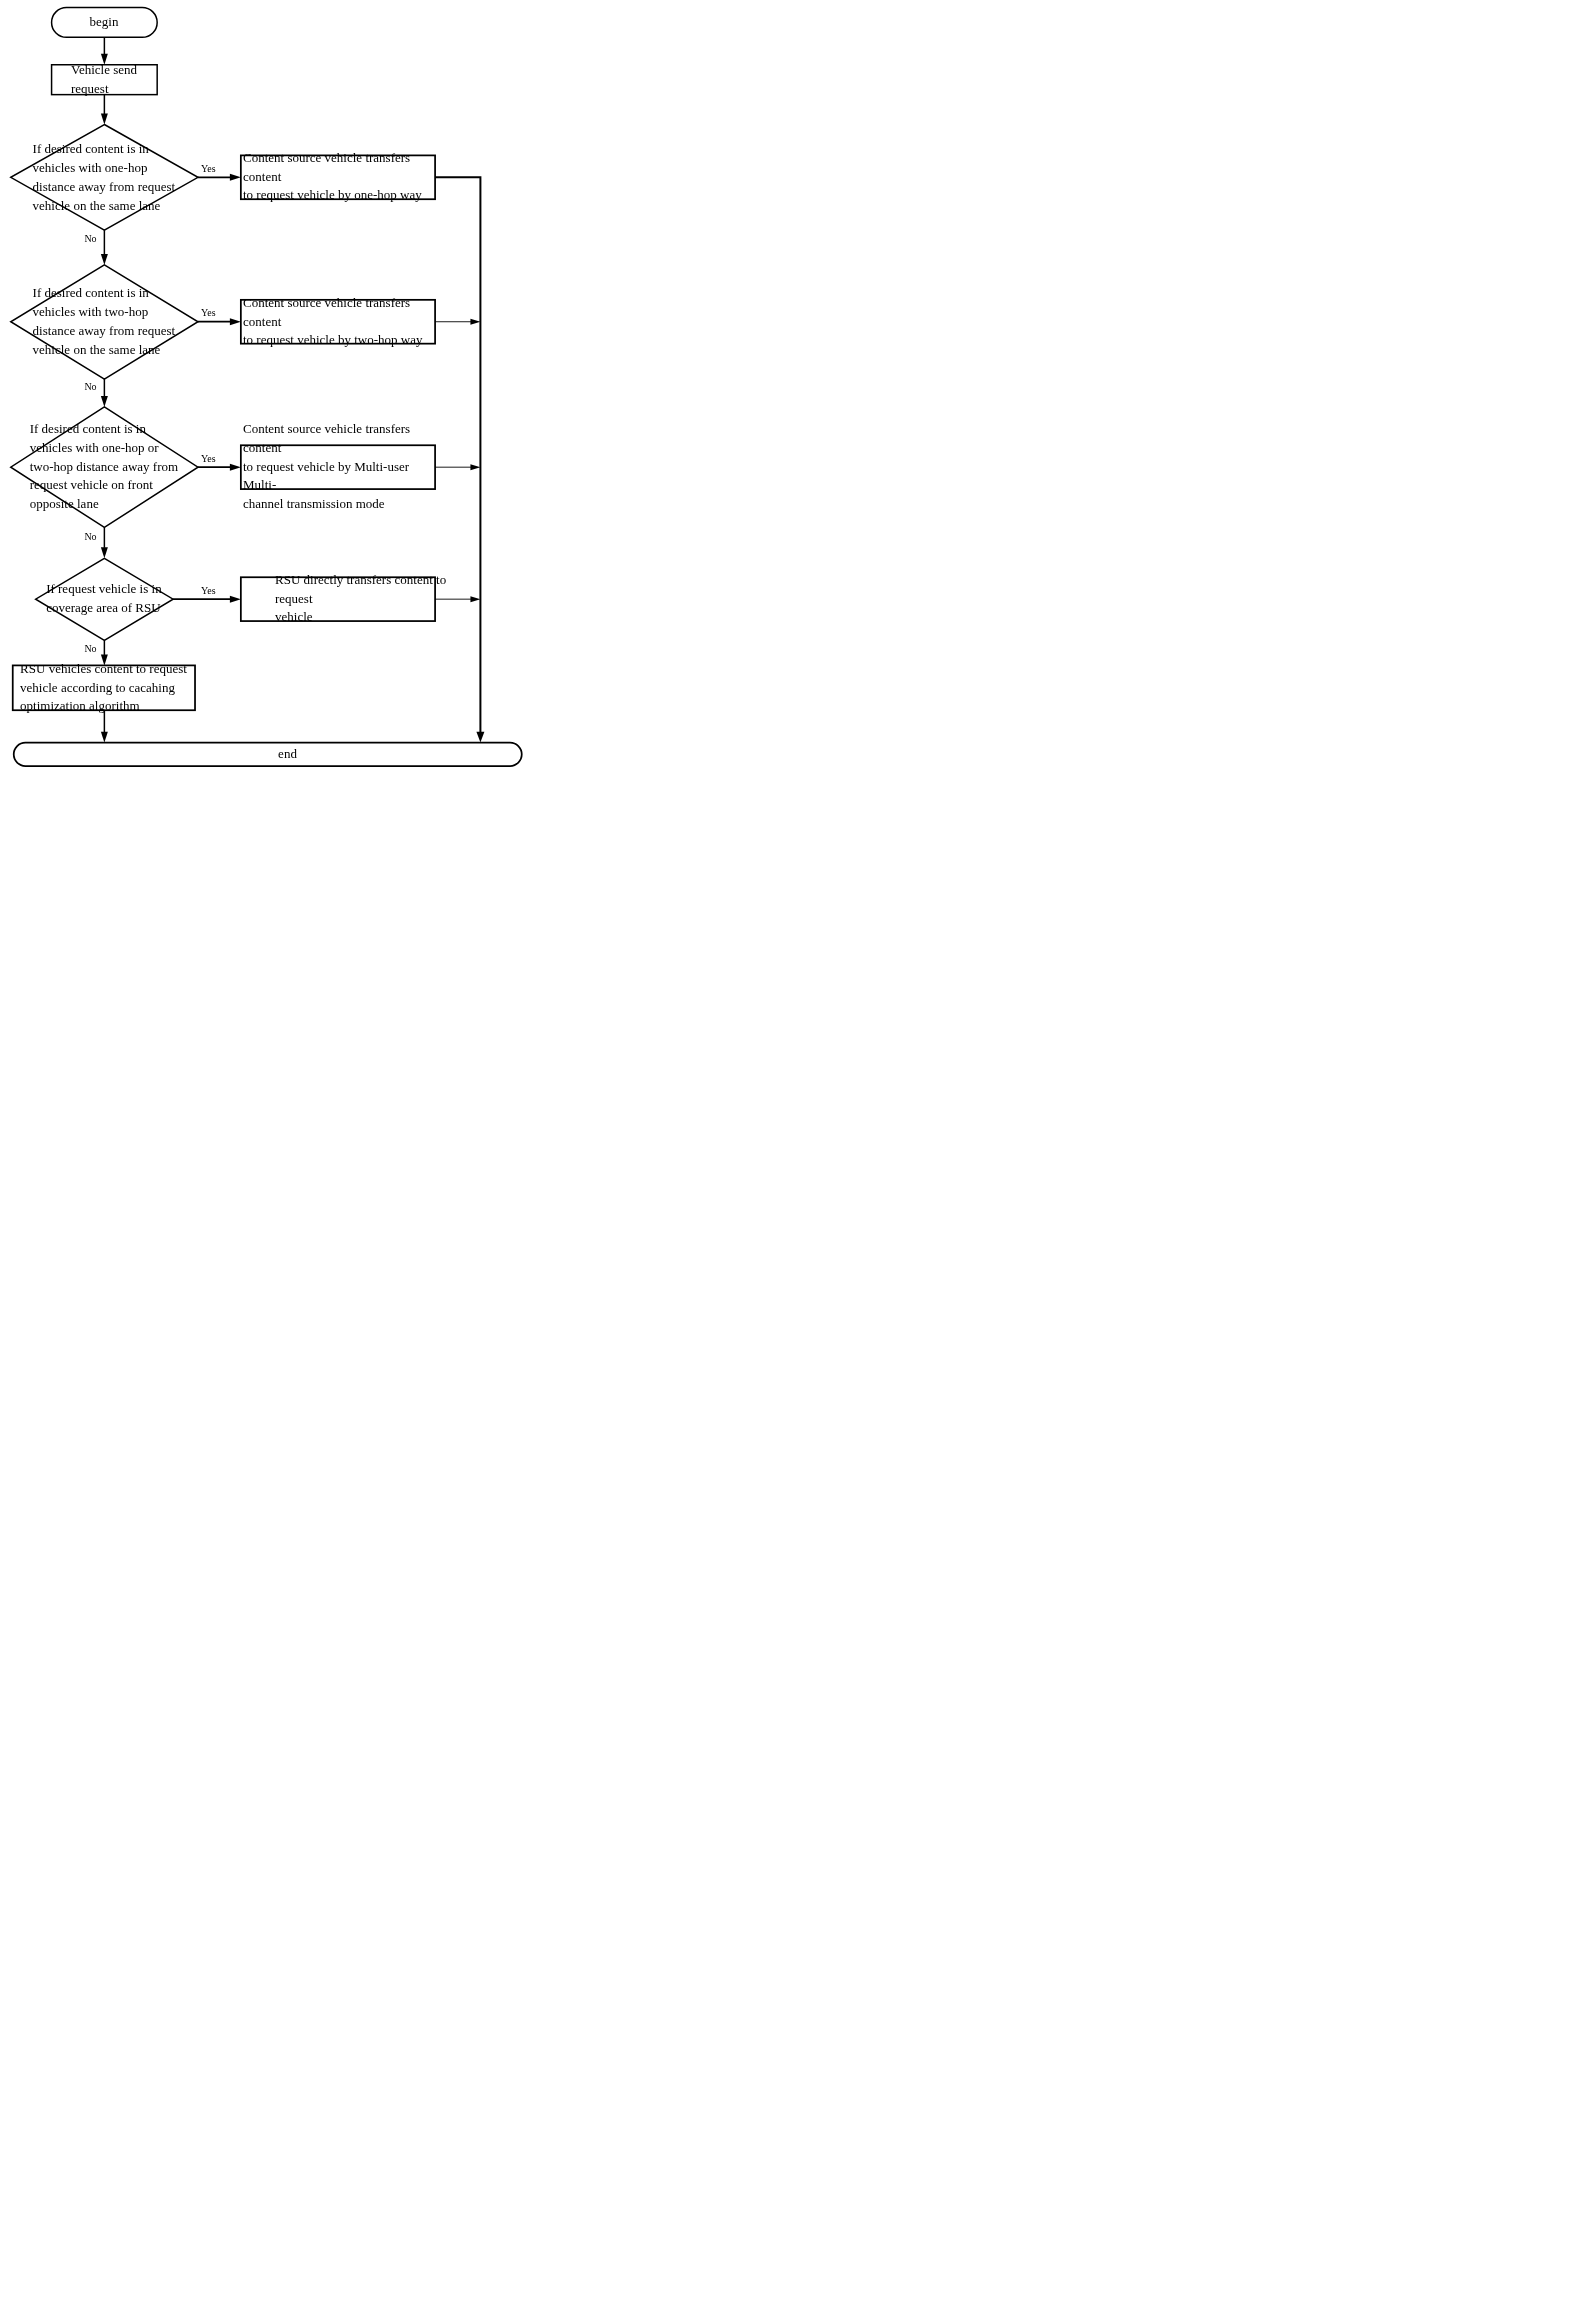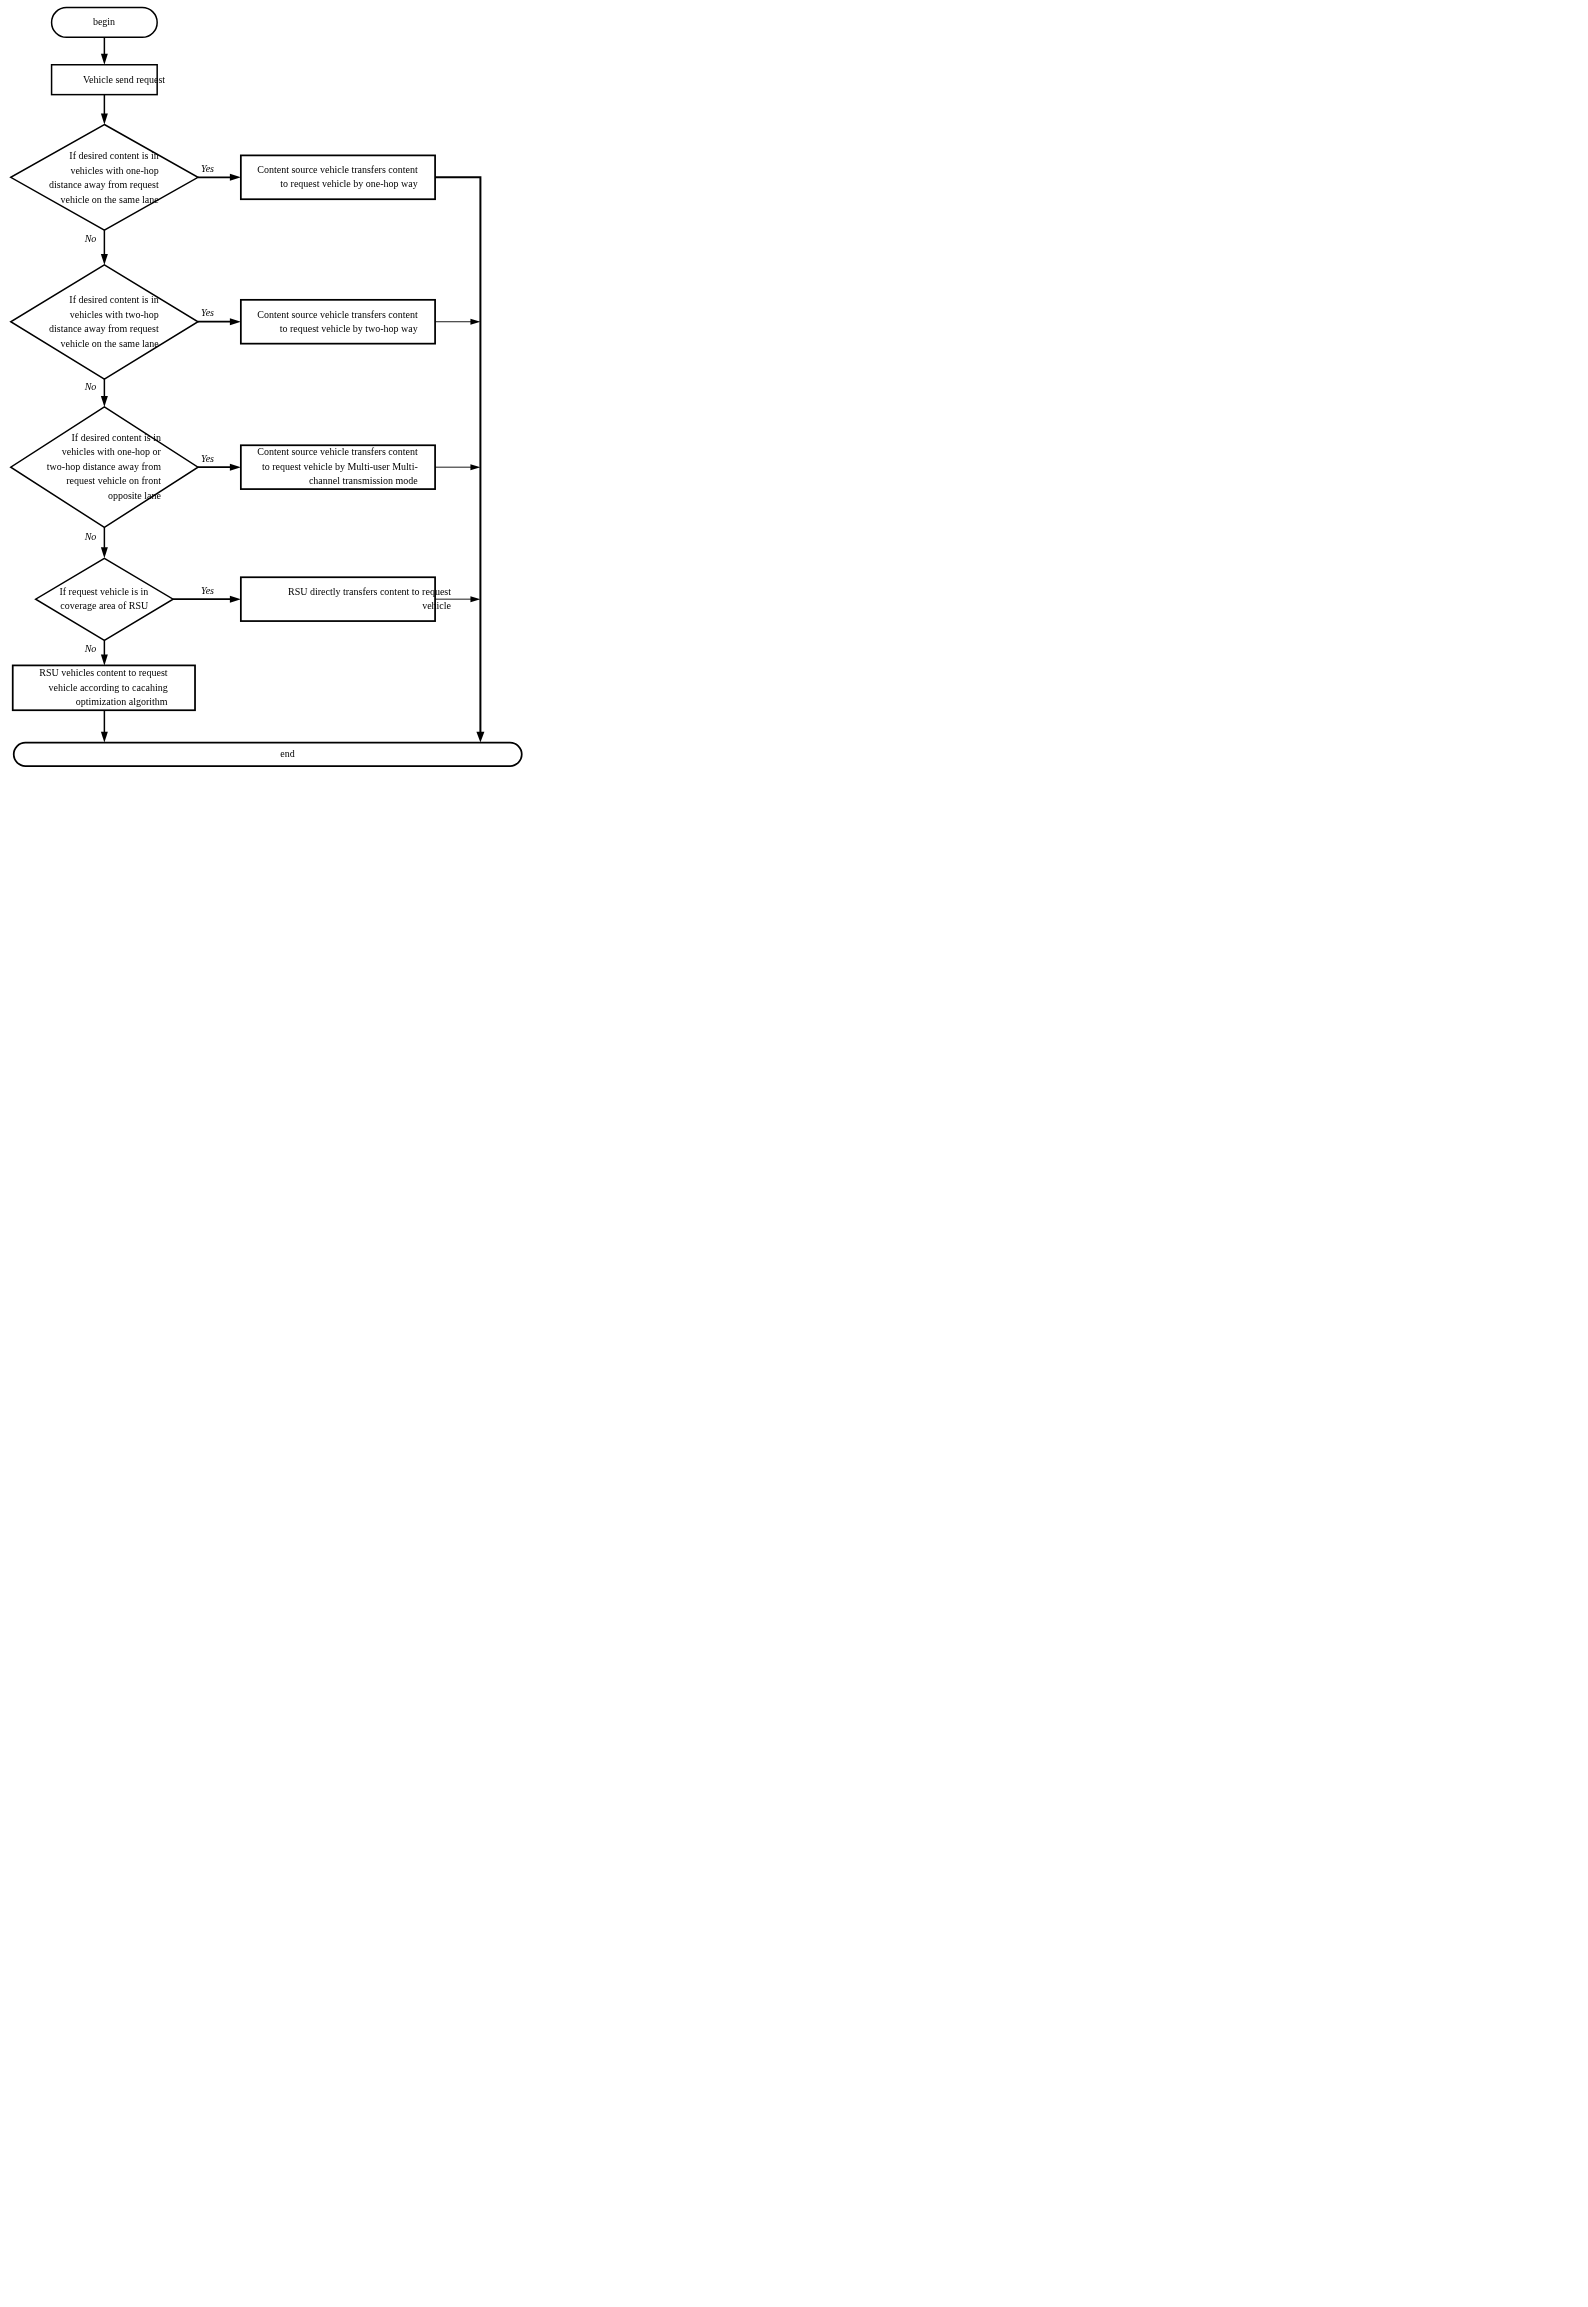--- a/index.html
+++ b/index.html
@@ -15,32 +15,31 @@
   #shape-layer {
     position: absolute;
     left: 0; top: 0;
     width: 530px; height: 769px;
   }
   .node-text {
     position: absolute;
     display: flex;
     align-items: center;
     justify-content: center;
-    text-align: right;
+    text-align: left;
     white-space: pre-line;
-    font-size: 10px;
+    font-size: 13px;
     line-height: 1.45;
     color: #000;
   }
   .edge-label {
     position: absolute;
     font-size: 10px;
     line-height: 1.2;
     color: #000;
-    font-style: italic;
   }
   .edge-label.no { text-align: center; }
 </style>
 </head>
 <body>
 
 <div id="canvas">
 
   <svg id="shape-layer" viewBox="0 0 1063 1544" xmlns="http://www.w3.org/2000/svg">
 

